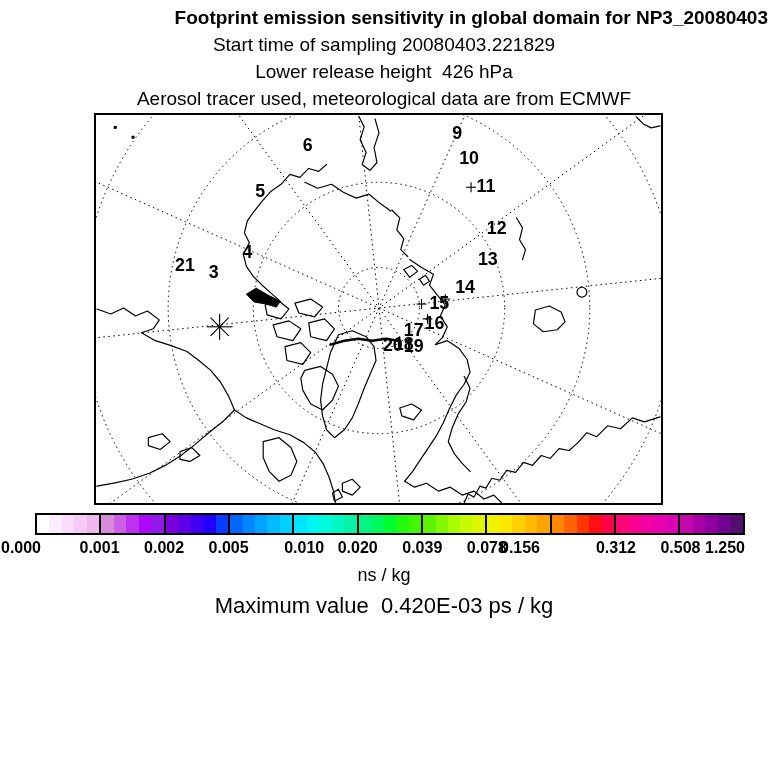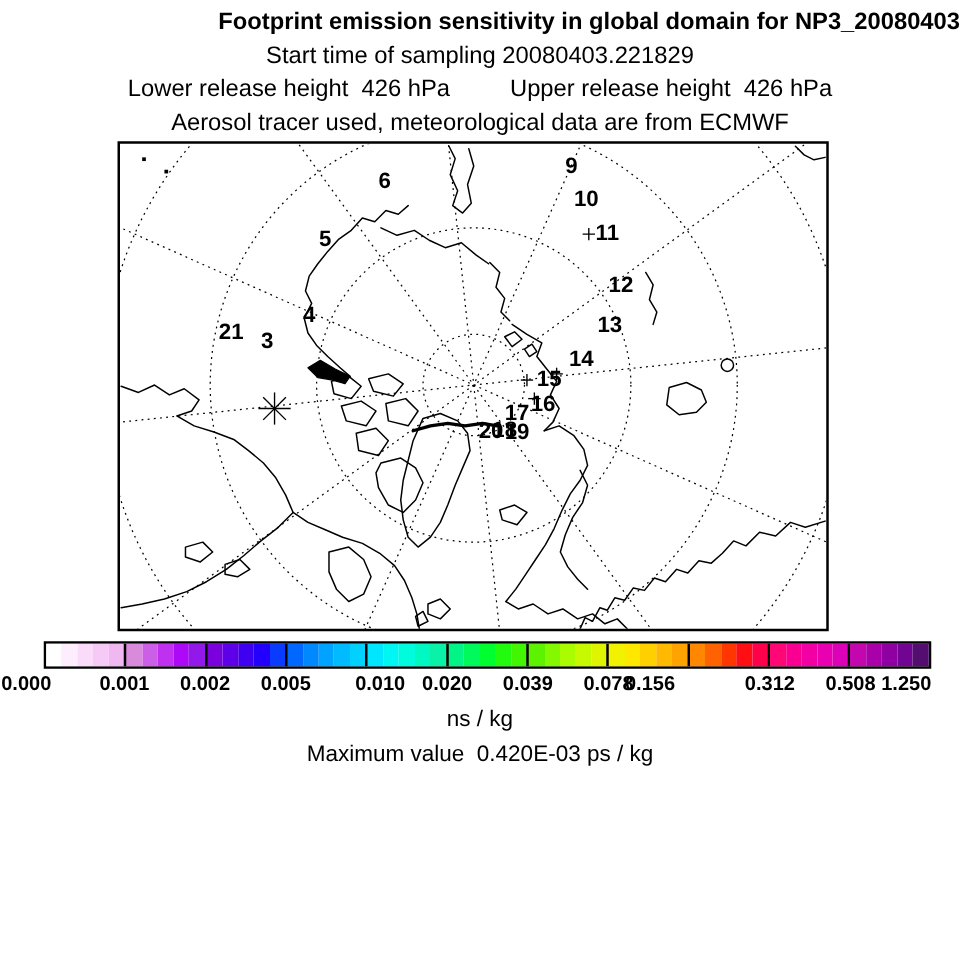--- a/index.html
+++ b/index.html
@@ -25,32 +25,31 @@
   #colorbar{position:absolute;left:35px;top:513px;width:710px;height:22px;
             border:2px solid #000;box-sizing:border-box;display:flex;}
   .cb-cell{flex:1 1 auto;height:100%;}
   .cb-cell.segline{border-left:2px solid #000;}
   #cb-labels{position:absolute;left:35px;top:539px;width:710px;height:18px;}
   .cb-tick{position:absolute;top:0;transform:translateX(-50%);font-size:16px;
            font-weight:bold;white-space:pre;}
   .units{position:absolute;left:0;top:565px;width:768px;text-align:center;
          font-size:18px;white-space:pre;}
   .maxv{position:absolute;left:0;top:593px;width:768px;text-align:center;
-        font-size:18px;white-space:pre;}
+        font-size:22px;white-space:pre;}
 </style>
 </head>
 <body>
 
 <div class="hdr bold" style="top:7px">Footprint emission sensitivity in global domain for NP3_20080403</div>
 <div class="hdr-row" id="row-times">
   <span>Start time of sampling 20080403.221829</span>
 </div>
 <div class="hdr-row" id="row-heights">
   <span>Lower release height  426 hPa</span>
-  <span>Upper release height  426 hPa</span>
 </div>
 <div class="hdr" style="top:88px">Aerosol tracer used, meteorological data are from ECMWF</div>
 
 <div class="map-frame">
   <svg id="map-svg" viewBox="0 0 569 392">
     <g id="graticule-layer">
         <circle cx="285" cy="195" r="41" class="grat"></circle>
         <circle cx="285" cy="195" r="127" class="grat"></circle>
         <circle cx="285" cy="195" r="213" class="grat"></circle>
         <circle cx="285" cy="195" r="300" class="grat"></circle>

